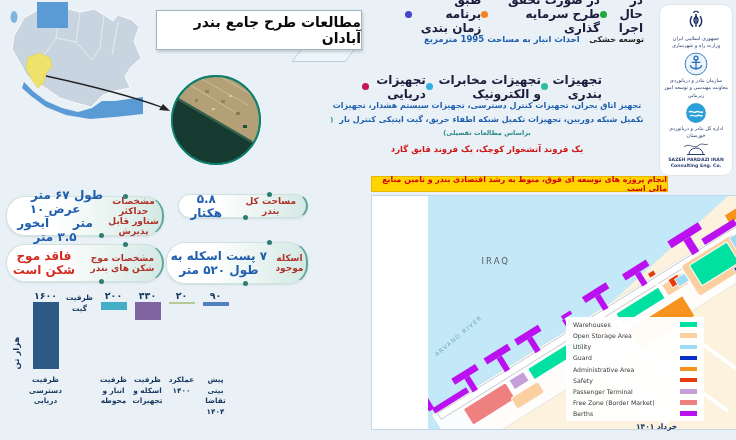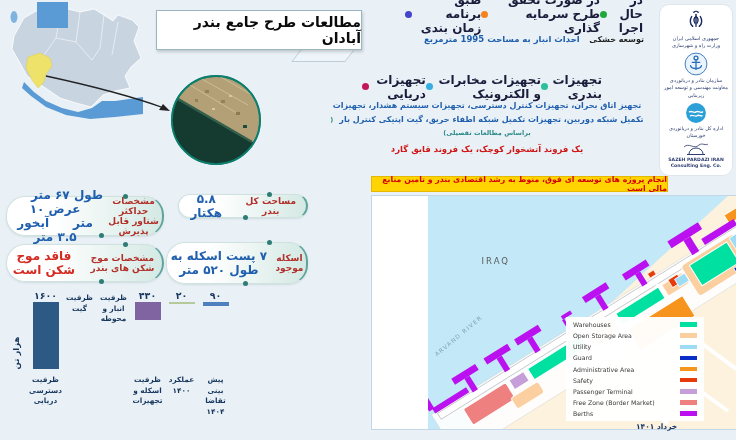--- a/index.html
+++ b/index.html
@@ -351,20 +351,24 @@
         </div>
         <div class="bar-cat">ظرفیت
 دسترسی
 دریایی</div>
       </div>
       <div class="bar-col">
         <div class="bar-cat">ظرفیت
 گیت</div>
       </div>
       <div class="bar-col">
+        <div class="bar-stack">
+          <div class="bar-value">۲۰۰</div>
+          <div class="bar" style="height: 8px; background: rgb(69, 174, 199);"></div>
+        </div>
         <div class="bar-cat">ظرفیت
 انبار و
 محوطه</div>
       </div>
       <div class="bar-col">
         <div class="bar-stack">
           <div class="bar-value">۴۳۰</div>
           <div class="bar" style="height: 18px; background: rgb(128, 100, 162);"></div>
         </div>
         <div class="bar-cat">ظرفیت

